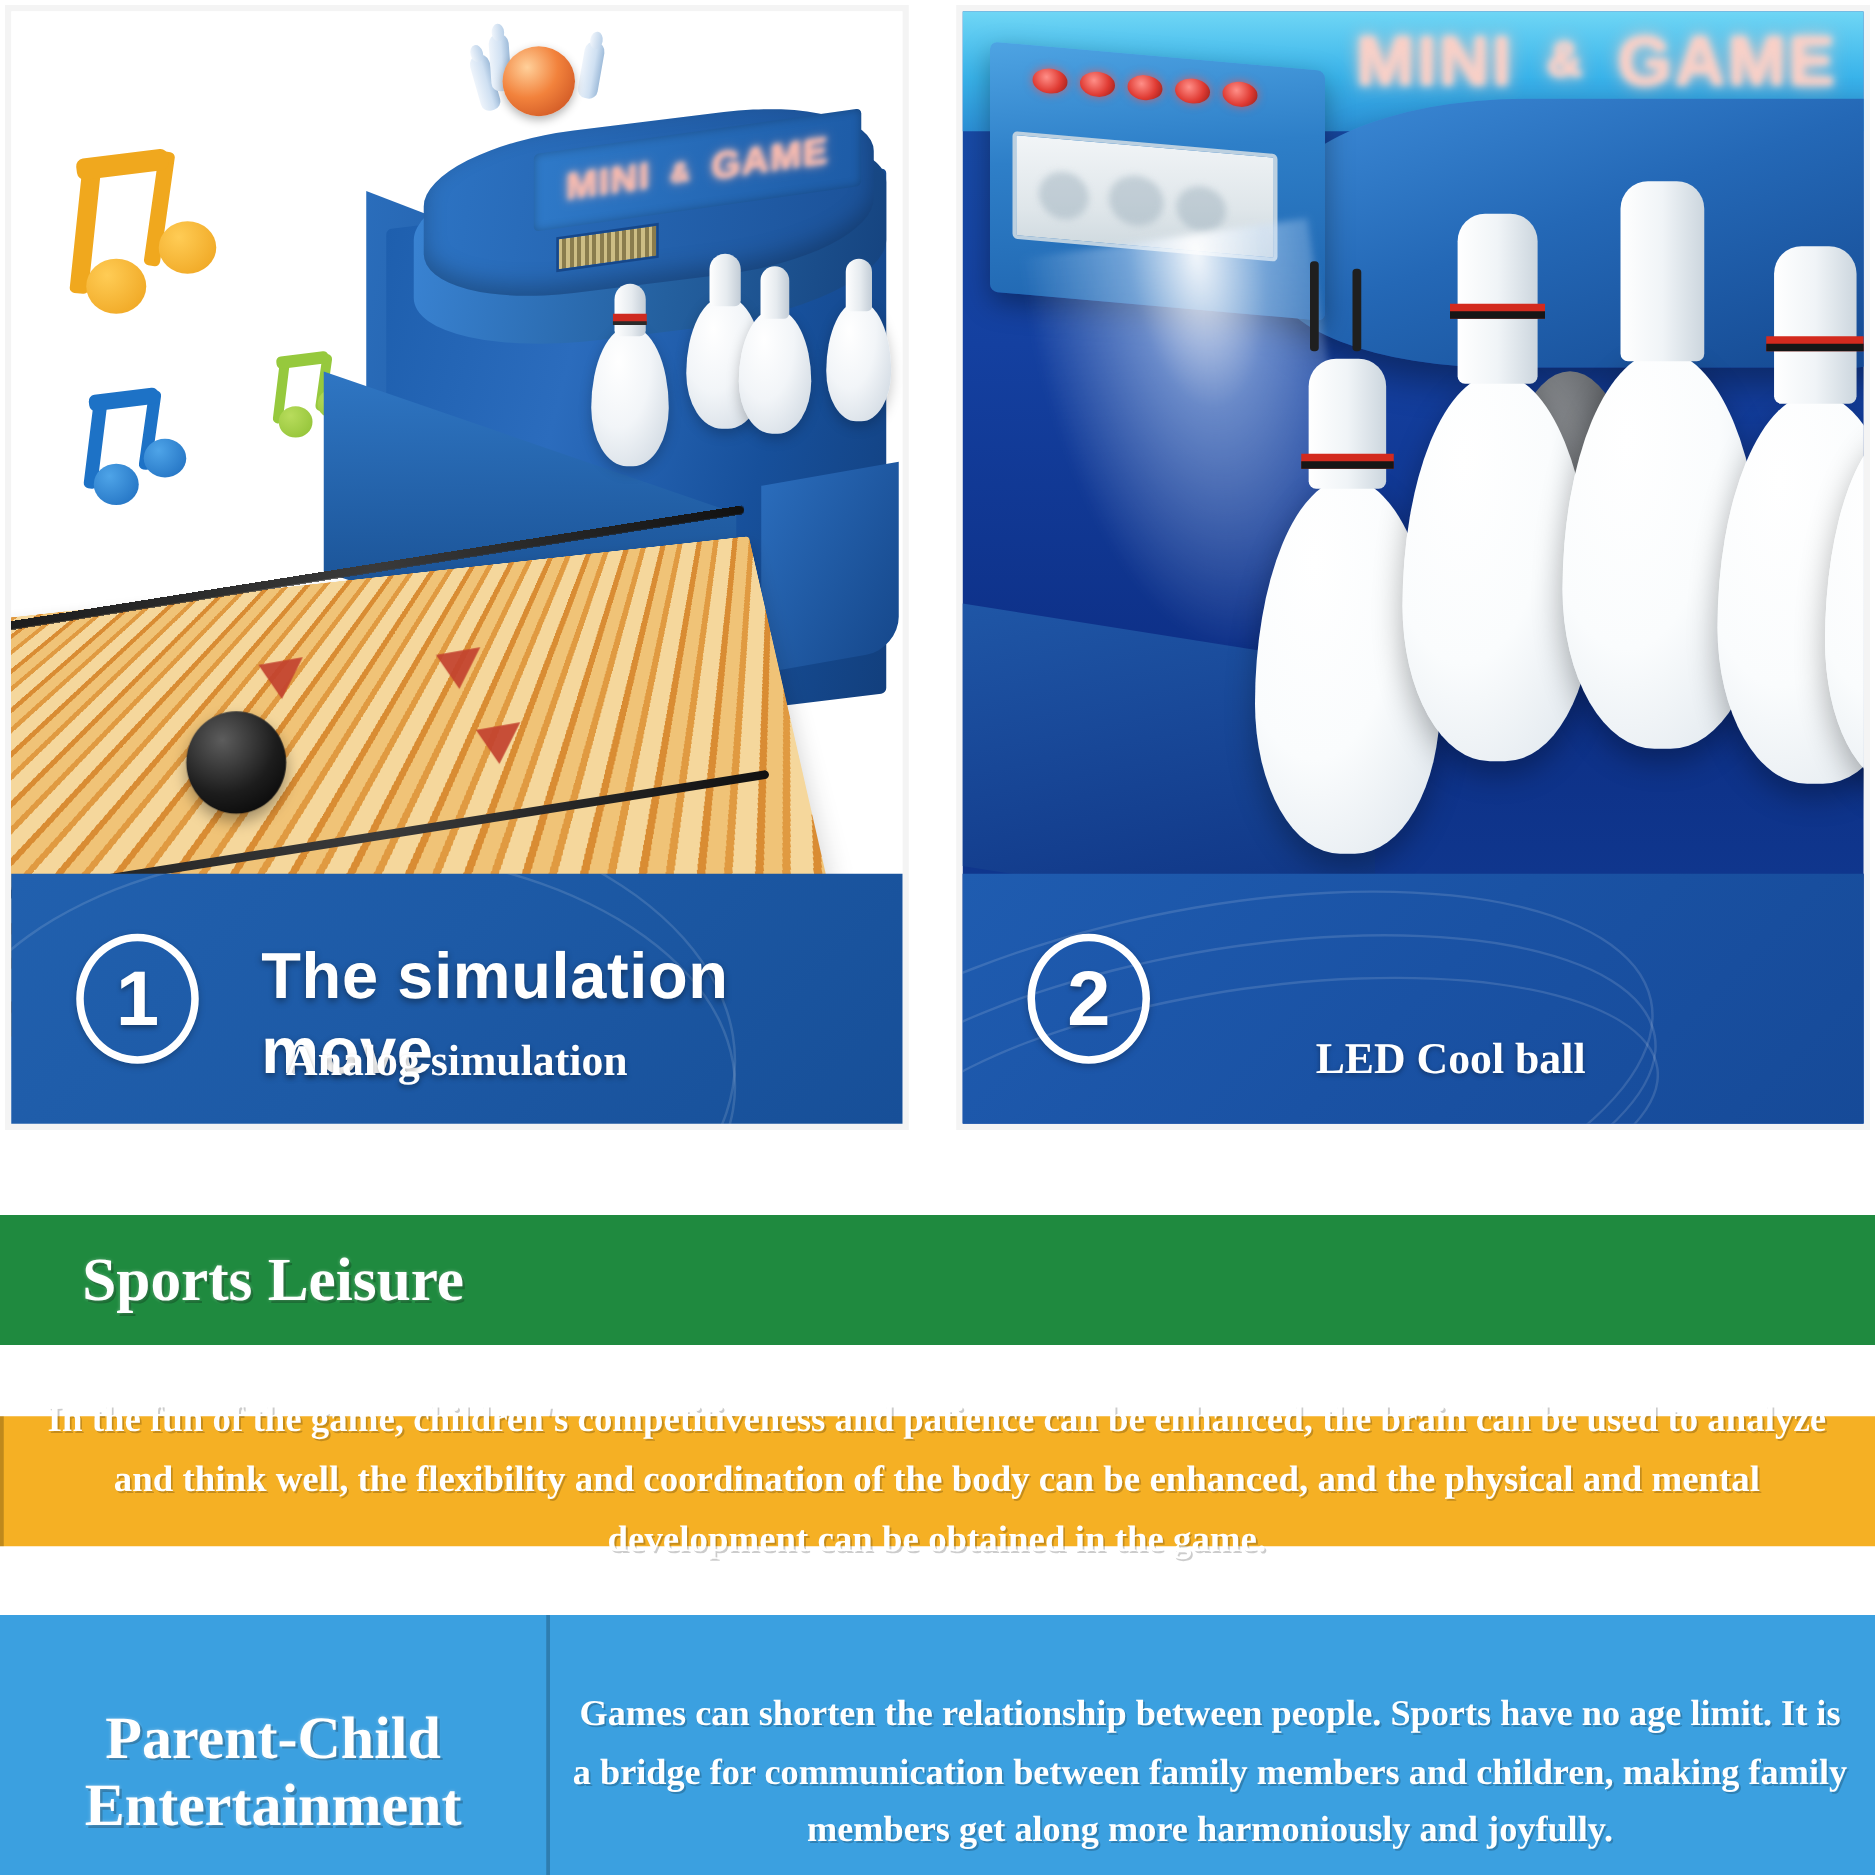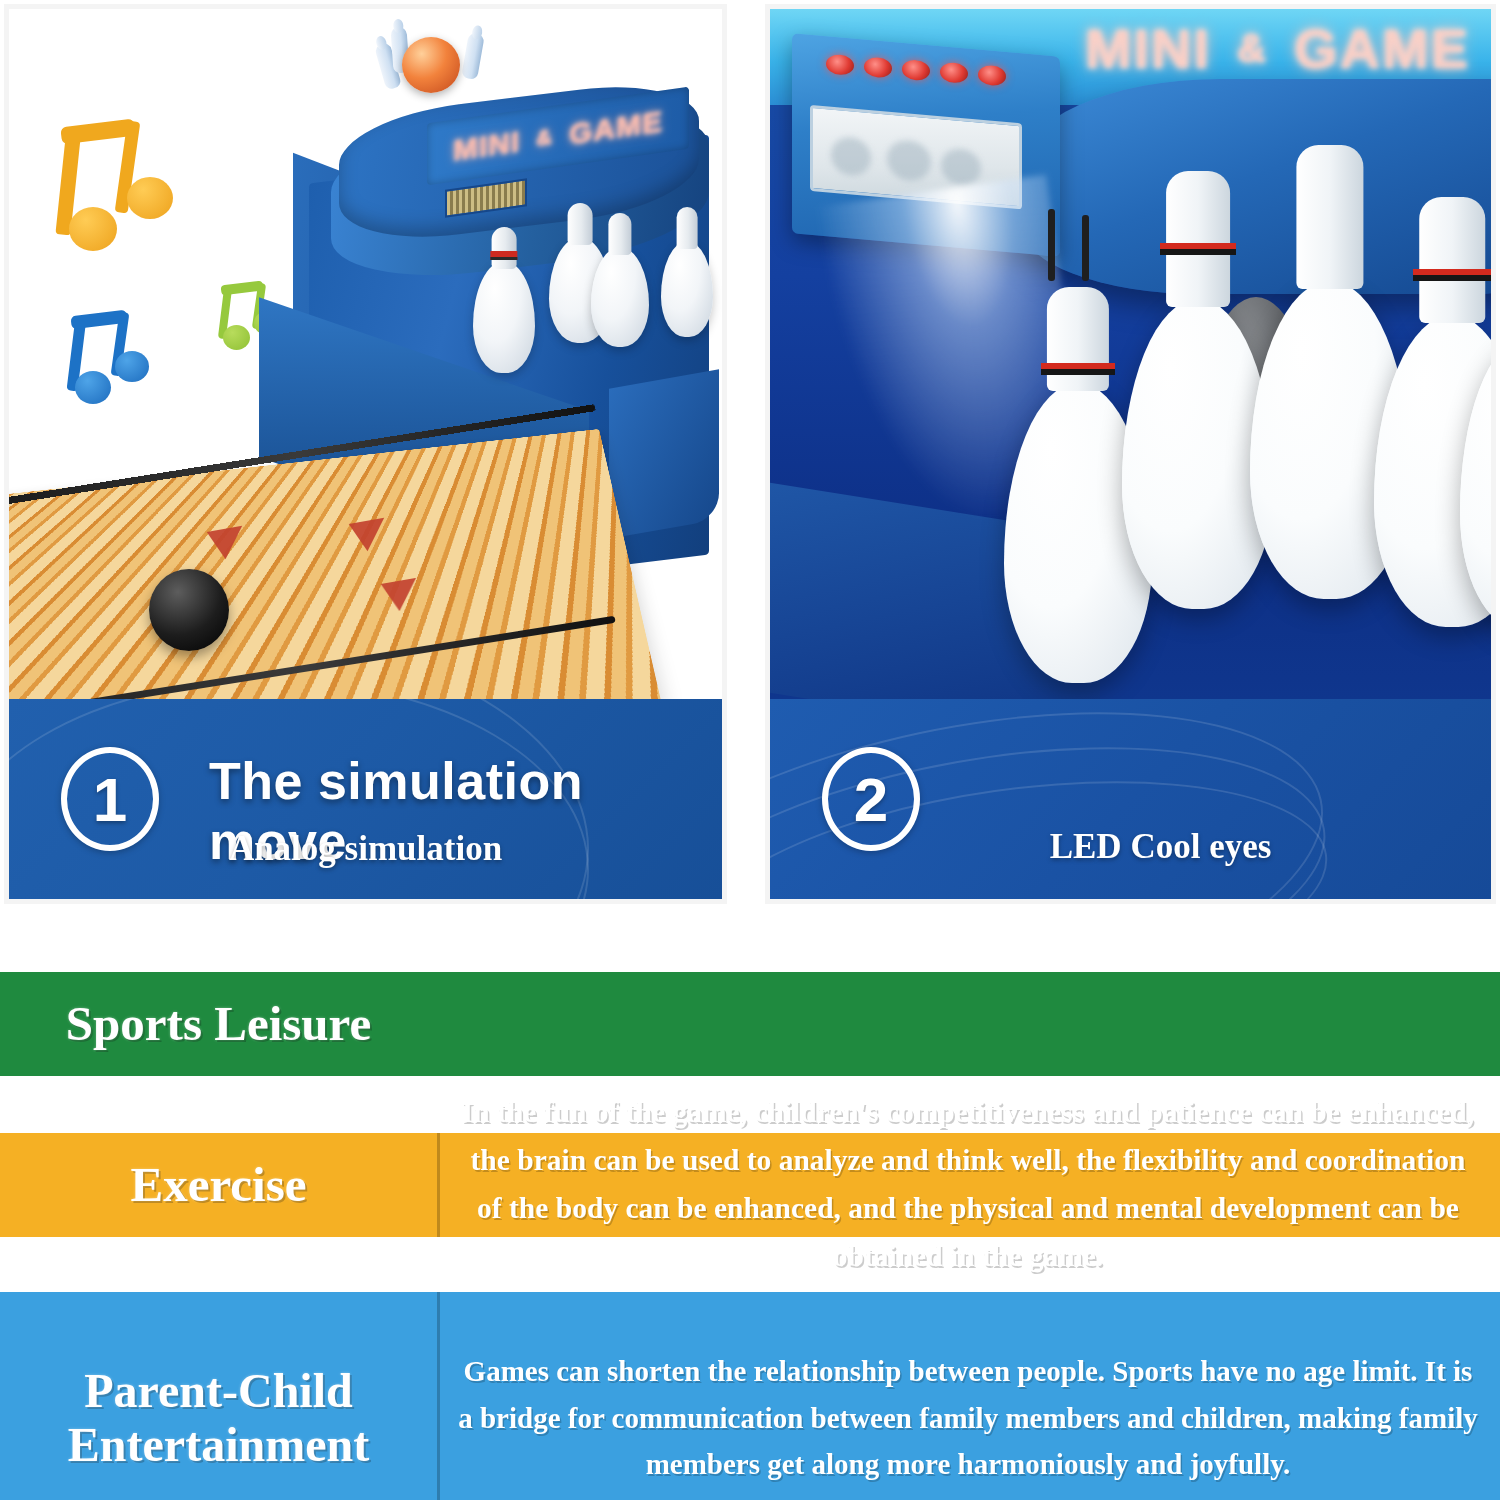--- a/index.html
+++ b/index.html
@@ -463,31 +463,30 @@
         <div class="p2-pin" style="left:690px;top:330px;width:130px;height:290px;">
           
         </div>
       </div>
 
       <div class="caption cap2">
         <div class="cap-swoosh" style="left:-200px;top:30px;width:760px;height:300px;transform:rotate(-12deg);"></div>
         <div class="cap-swoosh" style="left:-140px;top:60px;width:700px;height:260px;transform:rotate(-10deg);"></div>
         <div class="cap-swoosh" style="left:-80px;top:90px;width:640px;height:220px;transform:rotate(-8deg);"></div>
         <div class="badge">2</div>
-        <div class="cap-sub">LED Cool eyes</div>
+        <div class="cap-sub">LED Cool ball</div>
       </div>
     </div>
   </div>
 
   <div class="benefit bar-green">
     <div class="bname">Sports Leisure</div>
   </div>
 
   <div class="benefit bar-orange">
-    <div class="bname">Exercise</div>
     <div class="bdesc">In the fun of the game, children's competitiveness and patience can be enhanced, the brain can be used to analyze and think well, the flexibility and coordination of the body can be enhanced, and the physical and mental development can be obtained in the game.</div>
   </div>
 
   <div class="benefit bar-blue">
     <div class="bname">Parent-Child Entertainment</div>
     <div class="bdesc">Games can shorten the relationship between people. Sports have no age limit. It is a bridge for communication between family members and children, making family members get along more harmoniously and joyfully.</div>
   </div>
 
 </div>
 

